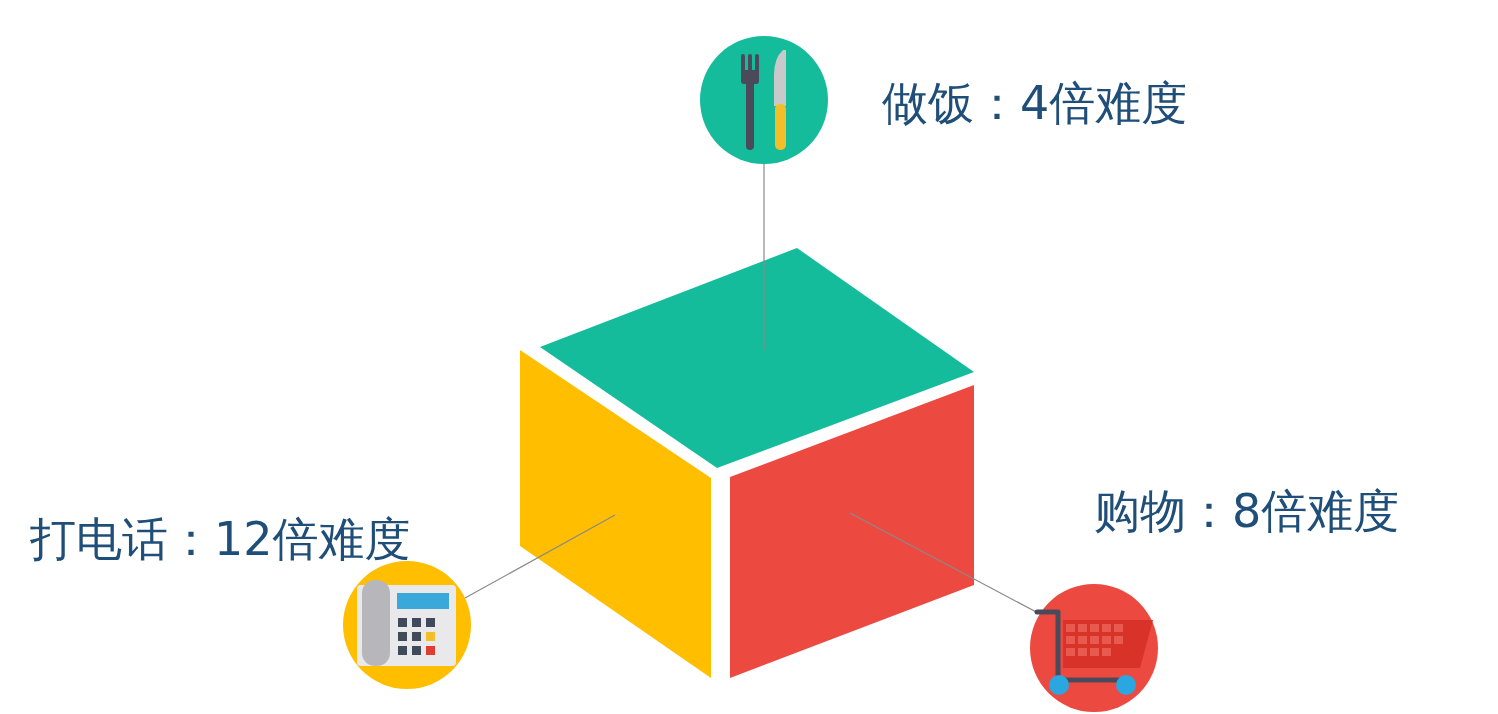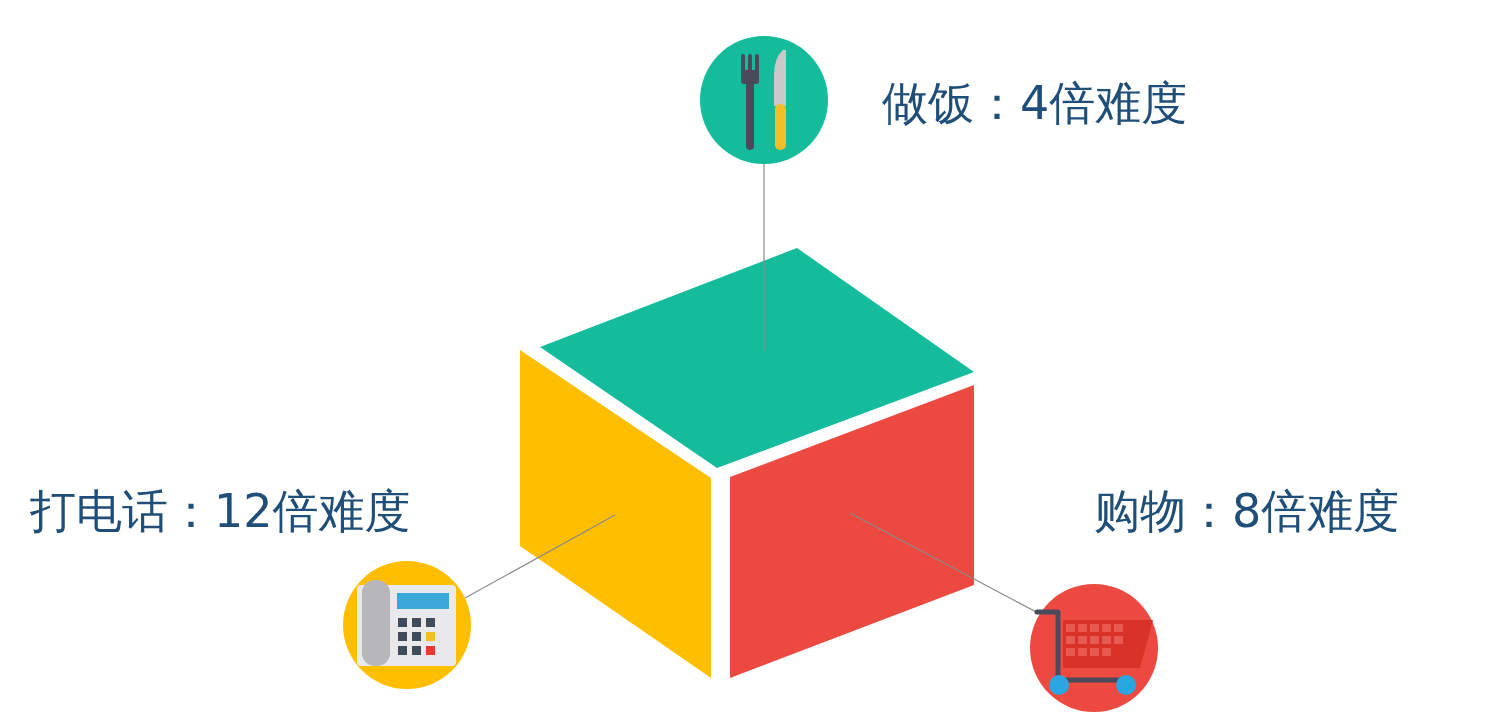--- a/index.html
+++ b/index.html
@@ -2,21 +2,21 @@
 <html><head>
   <meta charset="utf-8">
   <style>
     html, body { margin: 0; padding: 0; background: #ffffff; }
     body { width: 1498px; height: 714px; position: relative; overflow: hidden;
            font-family: "DejaVu Sans", "Liberation Sans", sans-serif; }
     .stage { position: absolute; left: 0; top: 0; width: 1498px; height: 526px; }
     .label { position: absolute; color: #1f4e79; font-size: 46px; line-height: 1;
              white-space: nowrap; letter-spacing: 0px; }
     #label-cooking { left: 882px; top: 80px; }
-    #label-phone { left: 30px; top: 488px; }
+    #label-phone { left: 30px; top: 516px; }
     #label-shopping { left: 1094px; top: 488px; }
   </style>
 </head>
 <body>
 
 <div class="stage">
   <svg width="1498" height="714" viewBox="0 0 1498 714" xmlns="http://www.w3.org/2000/svg">
 
     <polygon points="540,347 797,248 974,372 717,468" fill="#14bc9c"></polygon>
     <polygon points="520,350 711,478 711,678 520,546" fill="#ffbe00"></polygon>

